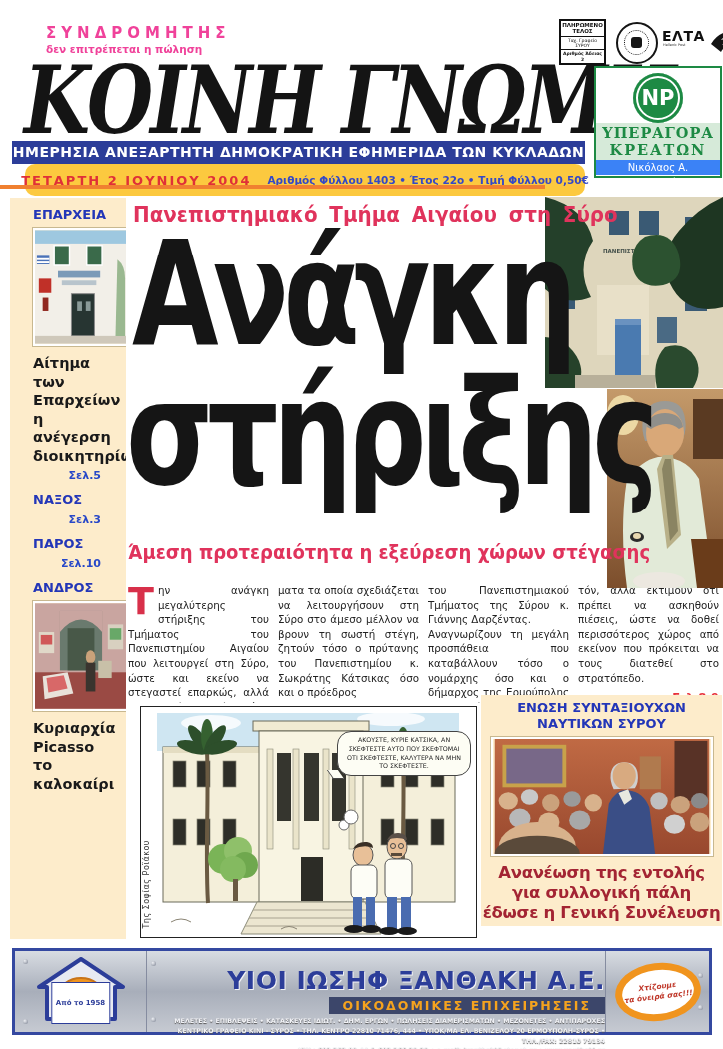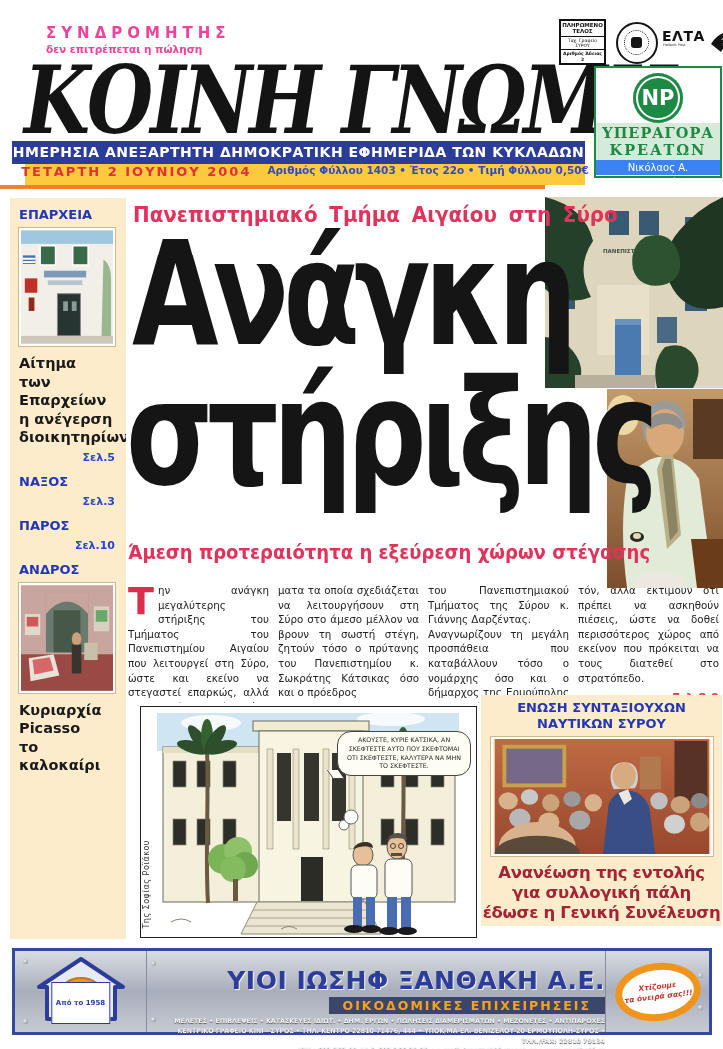--- a/index.html
+++ b/index.html
@@ -31,41 +31,41 @@
   .elta .t { font-size:14px; font-weight:bold; letter-spacing:0.5px; }
   .elta .s { position:absolute; top:15px; left:1px; font-size:3.5px; color:#333; }
 
   .masthead { left:24px; top:46px; font-family:"DejaVu Serif", serif;
     font-weight:bold; font-style:italic; font-size:76px; letter-spacing:-3px;
     color:#141414; transform:scaleY(1.22); transform-origin:top left; white-space:nowrap; }
 
   .bar-blue { left:12px; top:141px; width:573px; height:23px; background:#2c3d99;
     color:#fff; font-weight:bold; font-size:14px; letter-spacing:0.5px;
     text-align:center; line-height:23px; white-space:nowrap; }
-  .bar-yellow { left:25px; top:164px; width:560px; height:21px; background:#fcc93f;
-    display:flex; justify-content:center; gap:16px; white-space:nowrap; }
+  .bar-yellow { left:25px; top:164px; width:560px; height:32px; background:#fcc93f;
+    display:flex; align-items:center; justify-content:center; gap:16px; white-space:nowrap;border-radius:10px; }
   .bar-yellow .date { color:#e03038; font-weight:bold; font-size:13px; letter-spacing:2px; }
   .bar-yellow .issue { color:#3348c8; font-weight:bold; font-size:10.5px; }
   .orange-rule { left:0; top:185px; width:545px; height:4px; background:#f08030; }
 
   .np-box { left:594px; top:66px; width:128px; height:112px; background:#fff;
     border:2px solid #1d8a44; text-align:center; }
   .np-circle { margin:5px auto 0; width:50px; height:50px; border-radius:50%;
     background:#1d8a44; color:#fff; font-weight:bold; font-size:21px; line-height:50px;
     box-shadow: inset 0 0 0 3px #1d8a44, inset 0 0 0 5px #fff; }
   .np-band { background:#d6ead9; padding:1px 0 2px;
     font-family:"DejaVu Serif", serif; color:#1d8a44; font-weight:bold; }
   .np-band .b1 { font-size:14.5px; letter-spacing:1px; }
   .np-band .b2 { font-size:14.5px; letter-spacing:2px; }
   .np-strip { background:#3b82f6; color:#fff; font-size:10px; font-weight:normal;
     height:15px; line-height:15px; }
 
   
   .sidebar { left:10px; top:198px; width:116px; height:741px; background:#fdeccb;
-    padding:7px 9px; overflow:hidden; }
+    padding:7px 23px; overflow:hidden; }
   .s-tag { color:#2336b8; font-weight:bold; font-size:13px; margin:2px 0 6px; }
   .s-photo { display:block; margin:0 0 8px; border:2px solid #fff; outline:1px solid #c8b890; }
   .s-head { font-weight:bold; font-size:14.5px; line-height:1.28; color:#1a1a1a; }
   .s-page { text-align:right; color:#2848c8; font-weight:bold; font-size:11px;
     margin:4px 2px 10px 0; }
 
   
   .kicker { left:133px; top:203px; color:#e0335c; font-weight:bold; font-size:20.5px;
     word-spacing:5px; white-space:nowrap; transform:scaleX(0.97); transform-origin:left; z-index:6; }
   .headline1 { left:132px; top:221px; font-size:112px; font-weight:bold; color:#151515;

